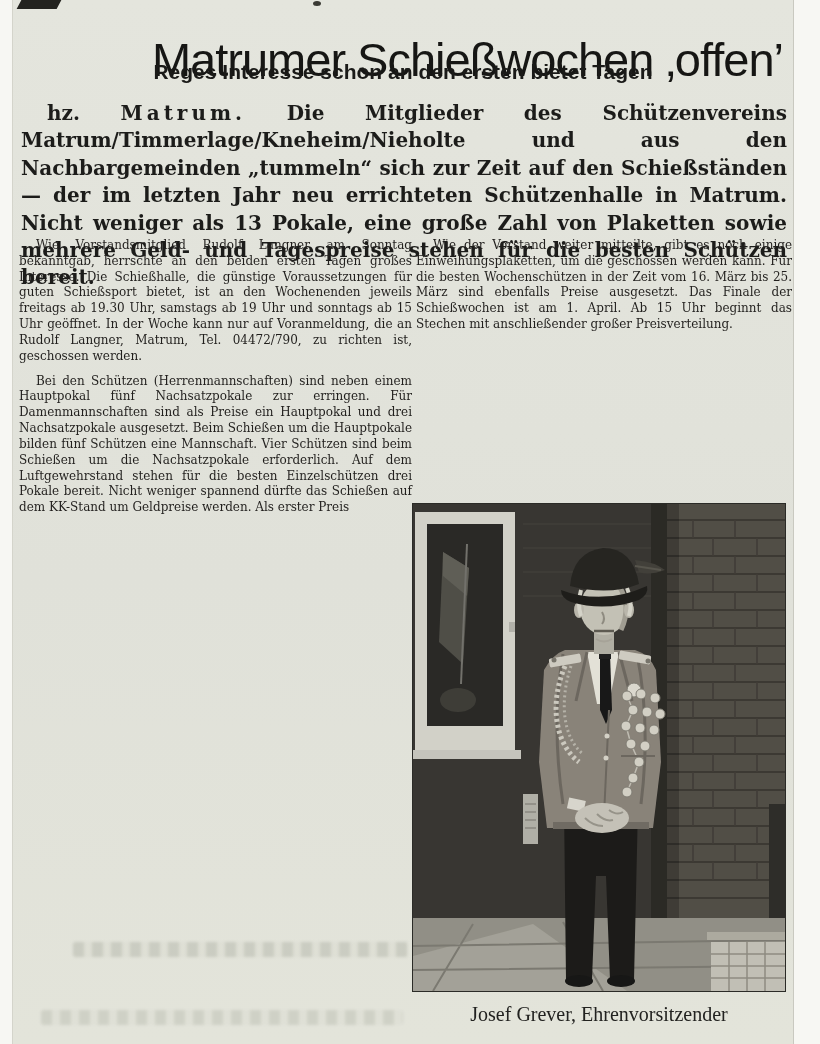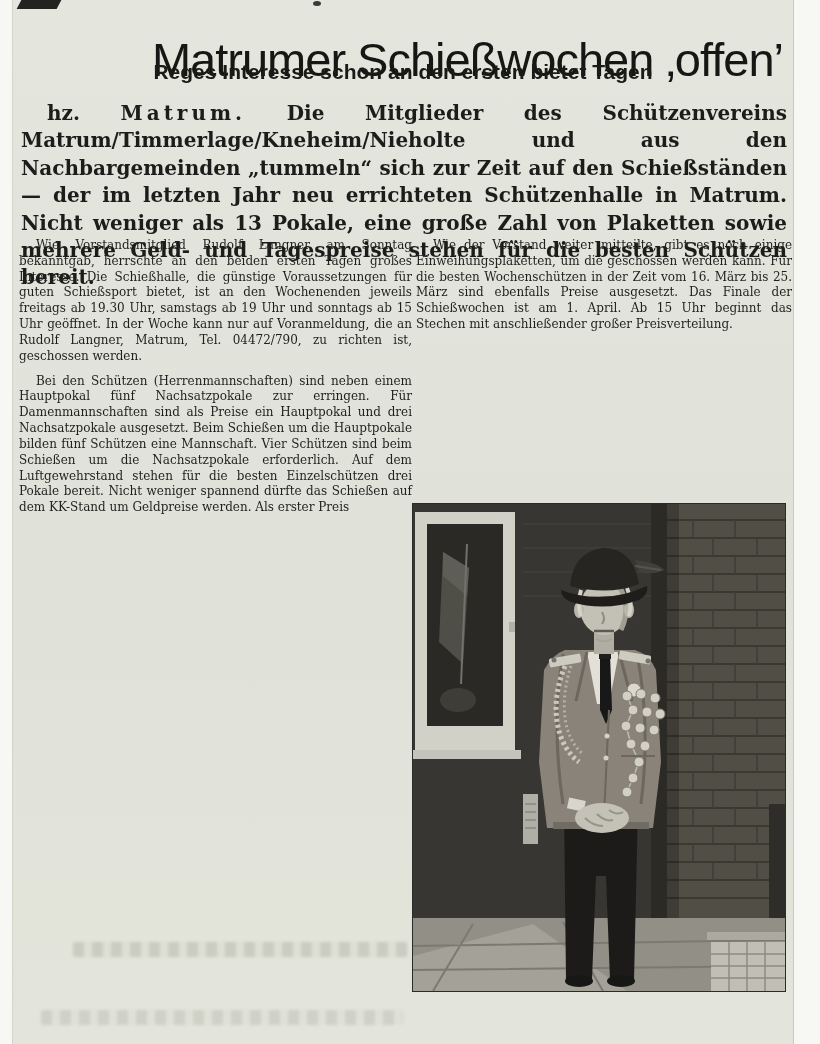--- a/index.html
+++ b/index.html
@@ -203,17 +203,18 @@
         </g>
         <path d="M208,252 h34" stroke="#6b665d" stroke-width="2"></path>
         <circle cx="194" cy="232" r="2.5" fill="#d8d5ca"></circle>
         <circle cx="193" cy="254" r="2.5" fill="#d8d5ca"></circle>
       </g>
 
       <rect width="372" height="487" fill="#8c8a80" opacity="0.05"></rect>
     </svg>
   </div>
 
+  <div class="photo-caption">Josef Grever, Ehrenvorsitzender</div>
 
   <div class="smudge smudge-1"></div>
   <div class="smudge smudge-2"></div>
 
 </div>
 
 </body></html>

